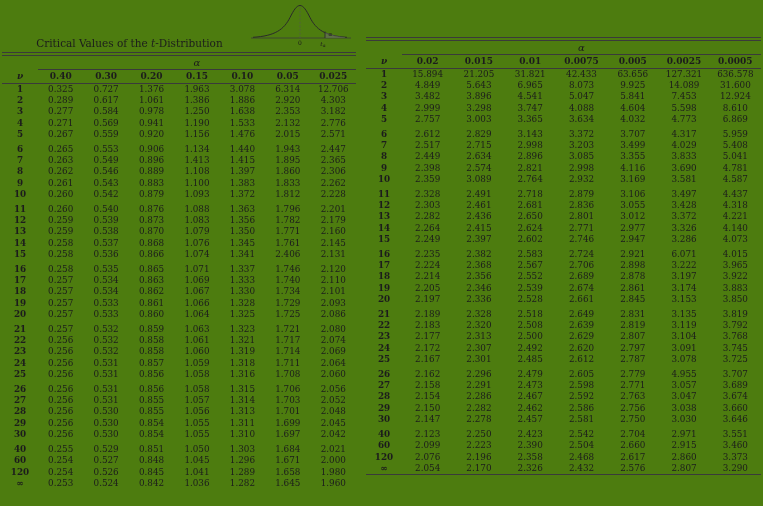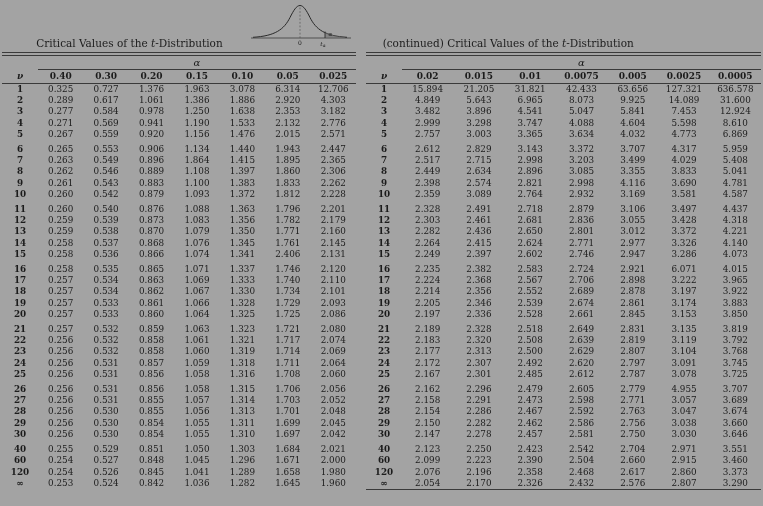--- a/index.html
+++ b/index.html
@@ -1,20 +1,20 @@
 <!DOCTYPE html>
 <html><head>
 <meta charset="utf-8">
 <style>
   html, body { margin: 0; padding: 0; background: #fbfbfa; }
   .page {
     position: relative;
     width: 763px;
     height: 506px;
-    background: #a3a3a3;
+    background: #4d7c0f;
     color: #1c1c1c;
     font-family: "DejaVu Serif", "Liberation Serif", serif;
     overflow: hidden;
   }
   .curve {
     position: absolute;
     left: 243px;
     top: 1px;
     width: 112px;
     height: 47px;
@@ -164,21 +164,21 @@
               <td>1.134</td>
               <td>1.440</td>
               <td>1.943</td>
               <td>2.447</td>
             </tr>
             <tr>
               <td>7</td>
               <td>0.263</td>
               <td>0.549</td>
               <td>0.896</td>
-              <td>1.864</td>
+              <td>1.413</td>
               <td>1.415</td>
               <td>1.895</td>
               <td>2.365</td>
             </tr>
             <tr>
               <td>8</td>
               <td>0.262</td>
               <td>0.546</td>
               <td>0.889</td>
               <td>1.108</td>
@@ -444,21 +444,20 @@
               <td>1.036</td>
               <td>1.282</td>
               <td>1.645</td>
               <td>1.960</td>
             </tr>
           </tbody>
       </table>
     </section>
 
     <section class="tbl right">
-      <div class="title"><span>(continued) Critical Values of the </span><span class="it">t</span><span>-Distribution</span></div>
       <table>
         <thead>
           <tr class="alpha-row">
             <th class="nu-col"></th>
             <th class="alpha-cell" colspan="7">α</th>
           </tr>
           <tr class="cols-row">
             <th class="nu-col it">ν</th>
           <th>0.02</th>
               <th>0.015</th>

